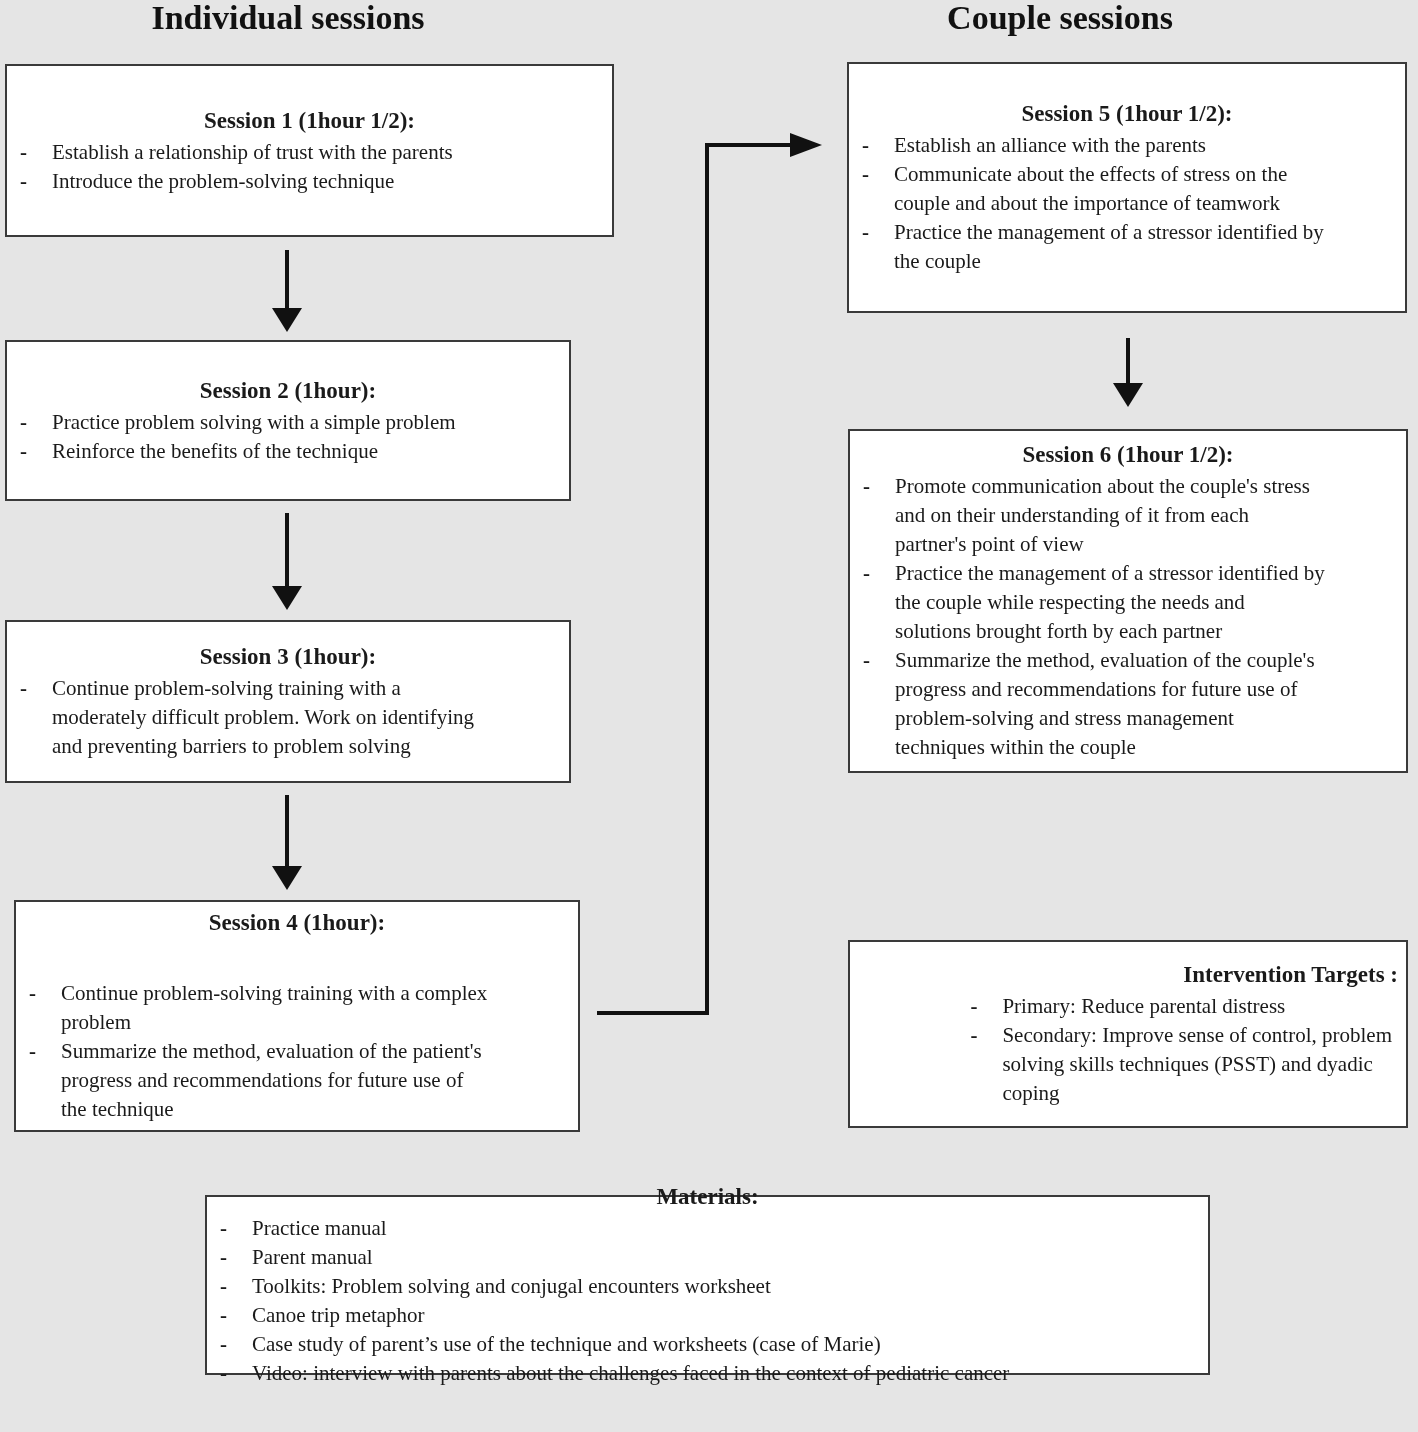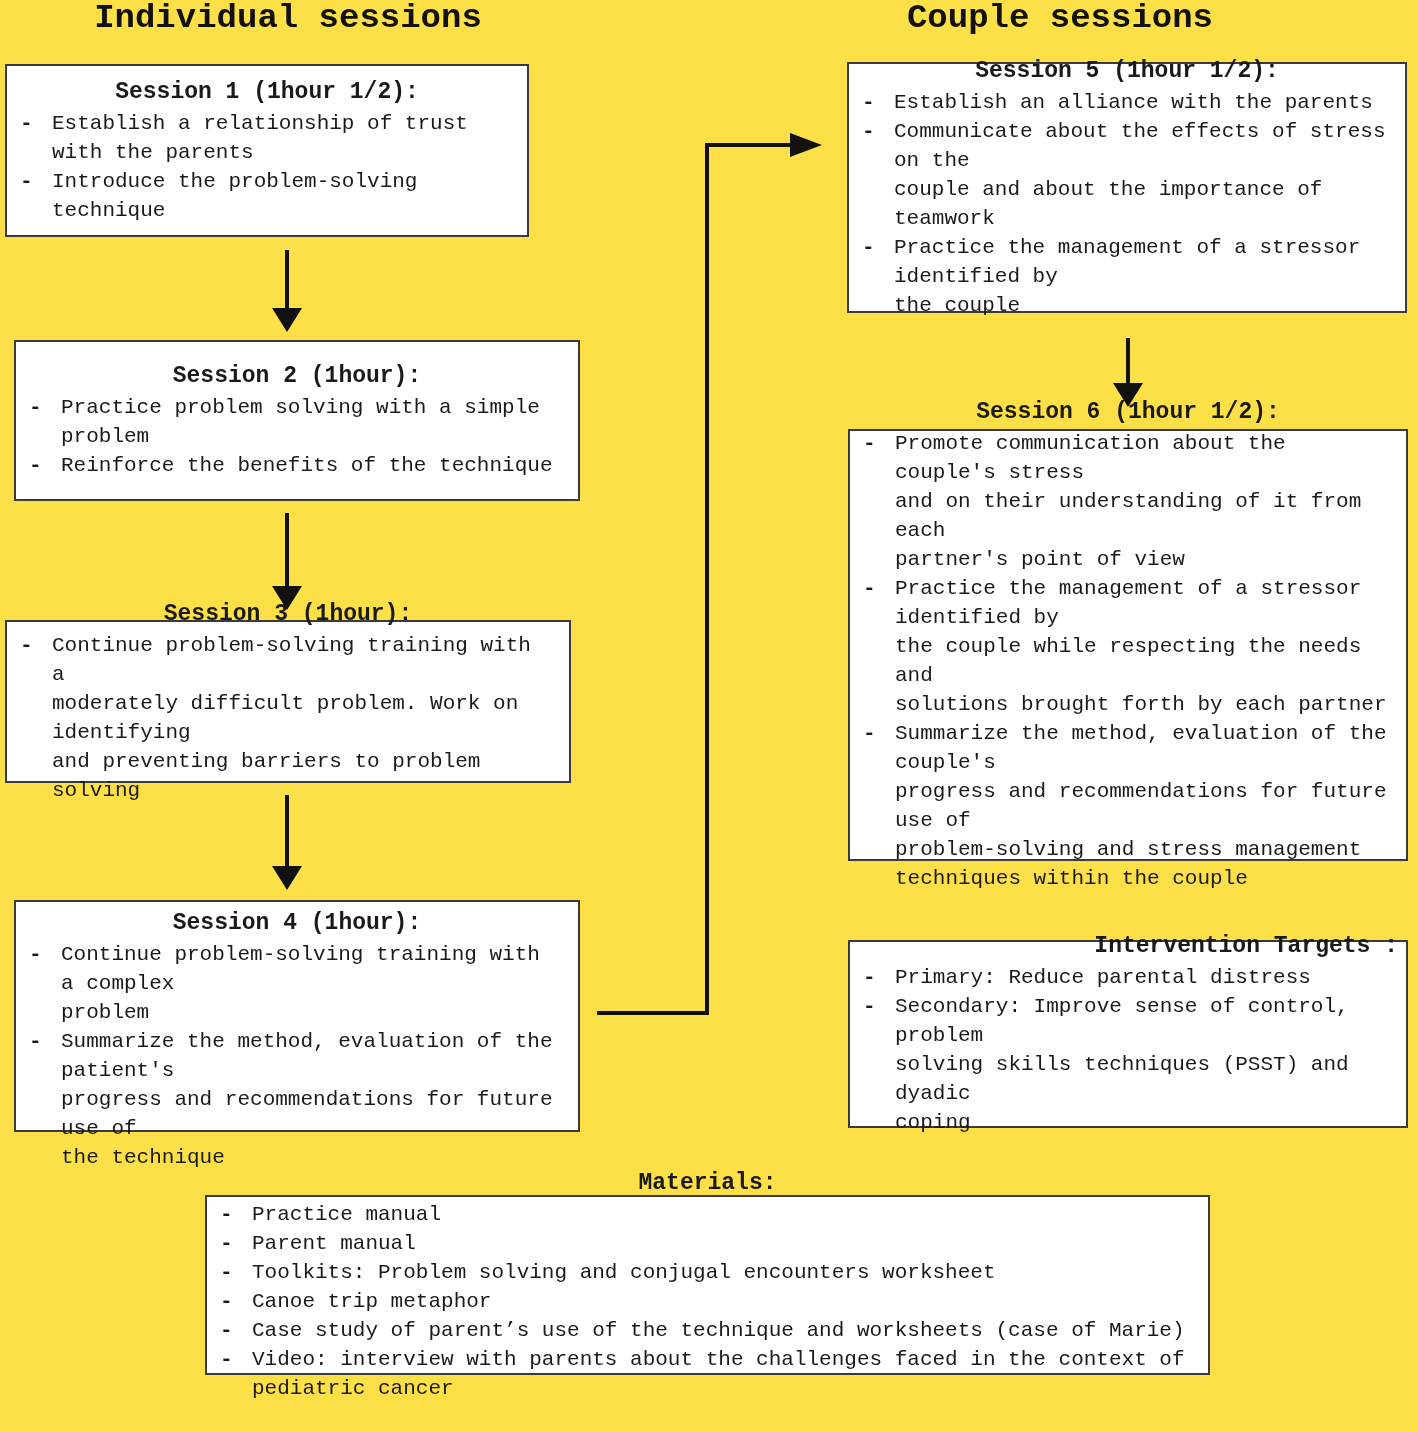--- a/index.html
+++ b/index.html
@@ -1,20 +1,20 @@
 <!DOCTYPE html>
 <html><head>
 <meta charset="utf-8">
 <style>
   html,body{margin:0;padding:0;background:#ffffff;}
   .page{
     position:relative;
     width:1418px;height:1432px;
-    background:#fde047;
-    font-family:Liberation Mono, monospace;
+    background:#e5e5e5;
+    font-family:Liberation Serif, serif;
     color:#1a1a1a;
     overflow:hidden;
   }
   .col-header{
     position:absolute;
     top:-4px;
     text-align:center;
     font-size:34px;
     font-weight:bold;
     line-height:44px;
@@ -55,26 +55,26 @@
   }
   .item .txt{
     white-space:pre-wrap;
   }
   svg.connectors{
     position:absolute;
     left:0;top:0;
     pointer-events:none;
   }
   
-  #box-s1{left:5px;  top:64px;  width:524px; height:173px;}
-  #box-s2{left:5px;  top:340px; width:566px; height:161px;margin-left:9px;}
+  #box-s1{left:5px;  top:64px;  width:609px; height:173px;}
+  #box-s2{left:5px;  top:340px; width:566px; height:161px;}
   #box-s3{left:5px;  top:620px; width:566px; height:163px;}
   #box-s4{left:14px; top:900px; width:566px; height:232px;justify-content:space-between;}
   #box-s5{left:847px;top:62px;  width:560px; height:251px;}
-  #box-s6{left:848px;top:429px; width:560px; height:432px;align-items:center;}
+  #box-s6{left:848px;top:429px; width:560px; height:344px;}
   #box-targets{left:848px;top:940px;width:560px;height:188px;align-items:flex-end;}
   #box-materials{left:205px;top:1195px;width:1005px;height:180px;}
 </style>
 </head>
 <body>
 
 <div class="page">
 
   <div class="col-header left">Individual sessions</div>
   <div class="col-header right">Couple sessions</div>

